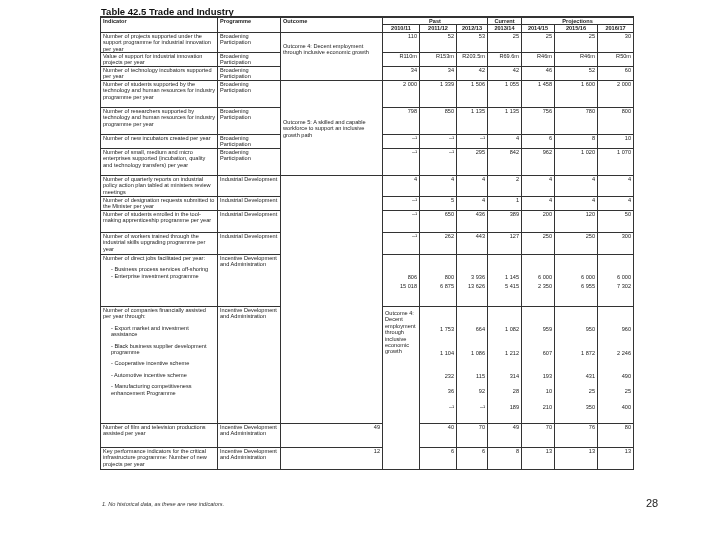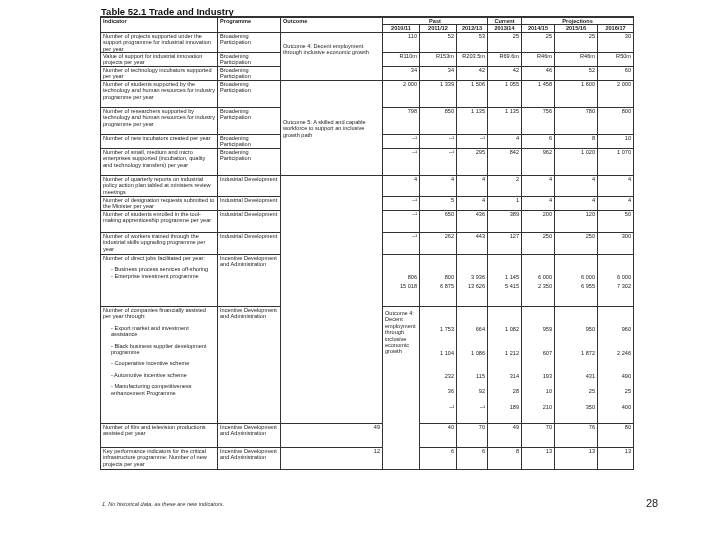--- a/index.html
+++ b/index.html
@@ -16,21 +16,21 @@
   .gap { display:block; height:5px; }
   .num-line { display:block; }
   .ng { display:block; height:6.4px; }
   .footnote { position:absolute; left:102px; top:501px; font-size:5.6px; font-style:italic; color:#333; }
   .pagenum { position:absolute; left:646px; top:497px; font-size:11px; color:#222; }
   .outcome-txt { padding-top:10px; }
 </style>
 </head>
 <body>
 
-<div class="title">Table 52.1 Trade and Industry</div>
+<div class="title">Table 42.5 Trade and Industry</div>
 
 <table class="t">
   <colgroup>
     <col style="width:117px">
       <col style="width:63px">
       <col style="width:102px">
     <col style="width:37px">
       <col style="width:37px">
       <col style="width:31px">
       <col style="width:34px">

